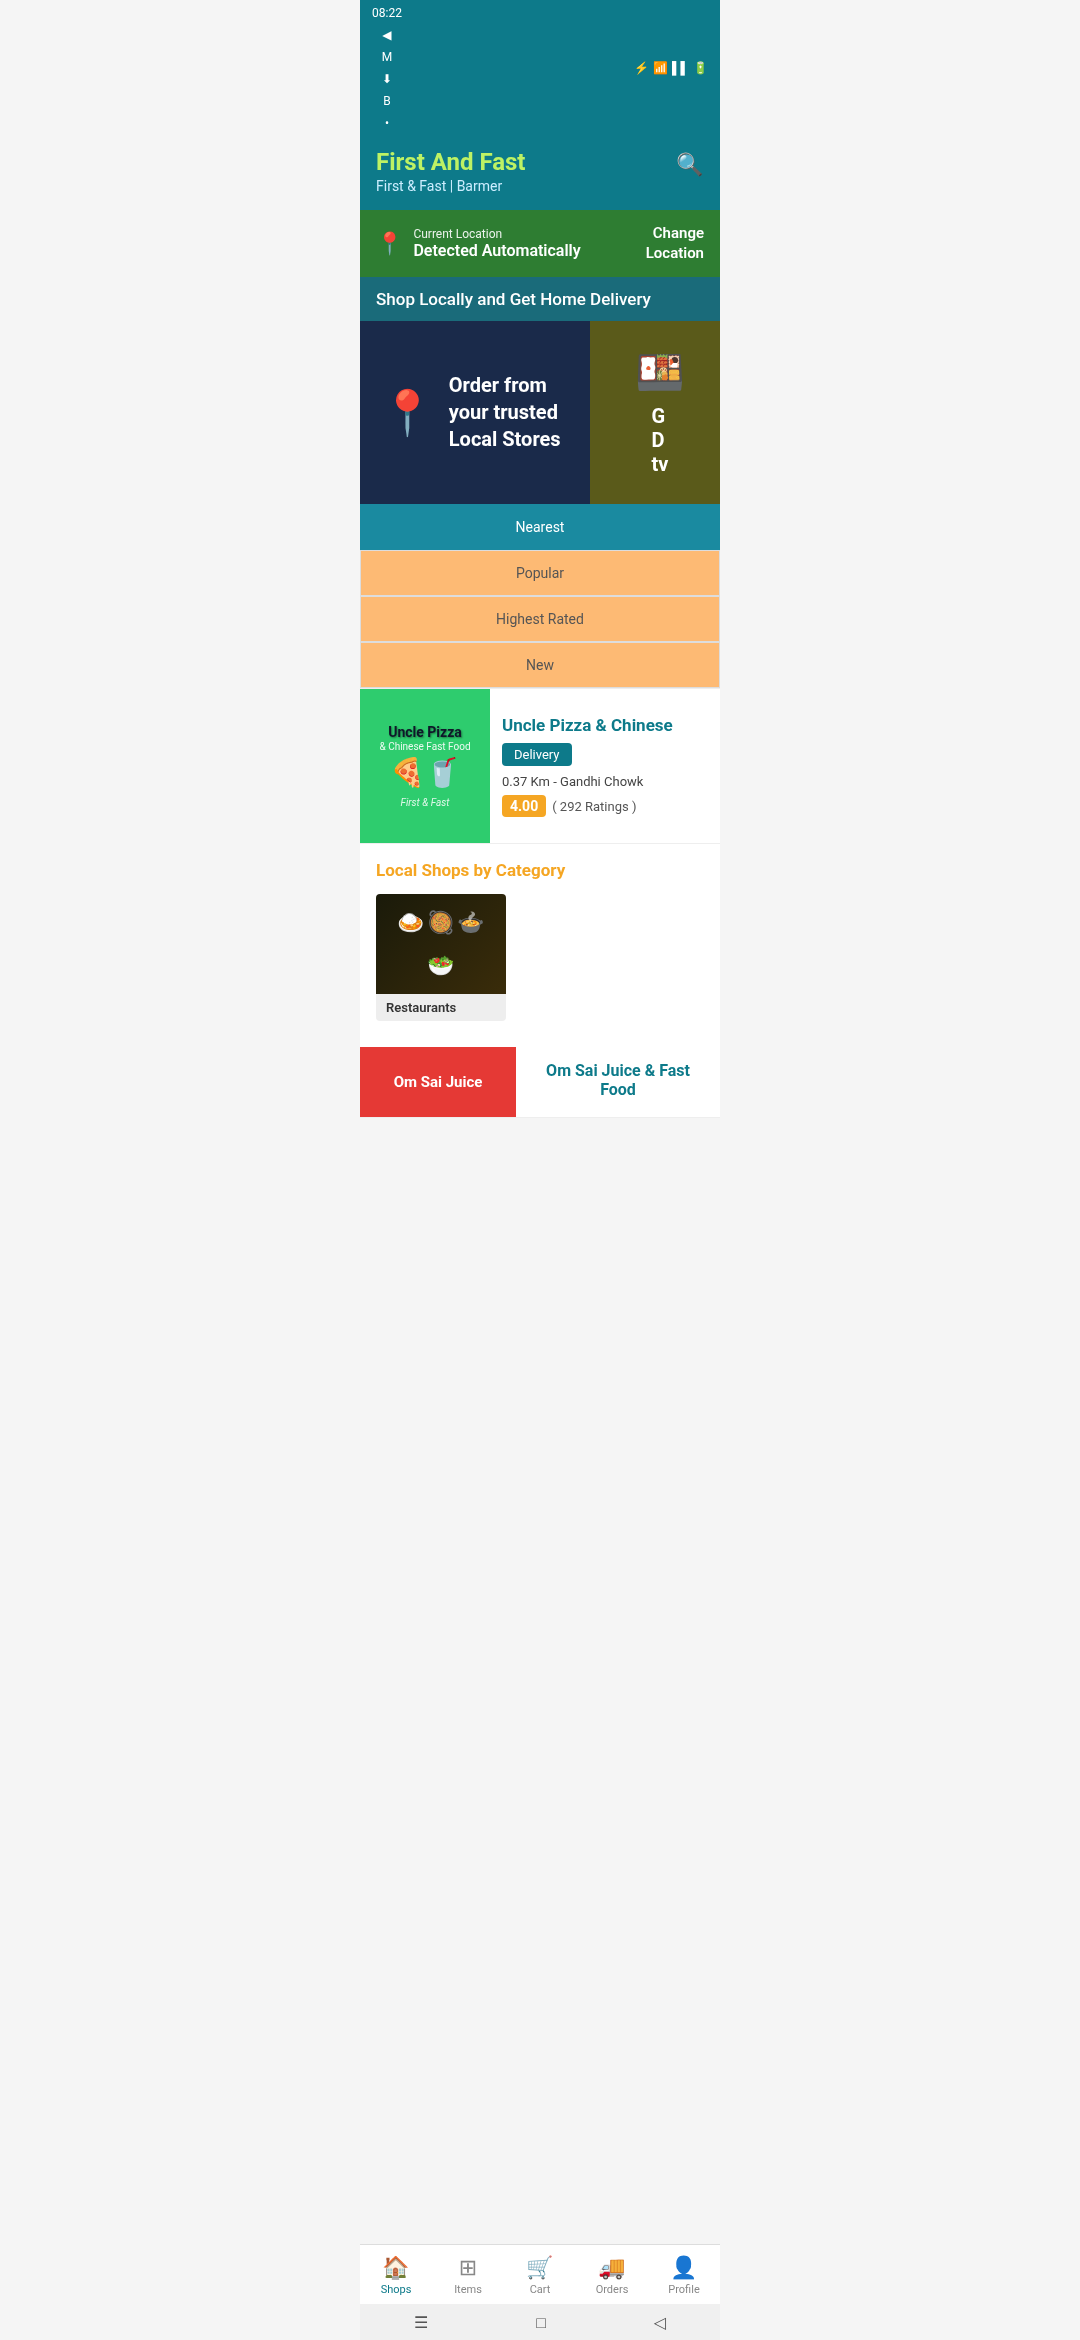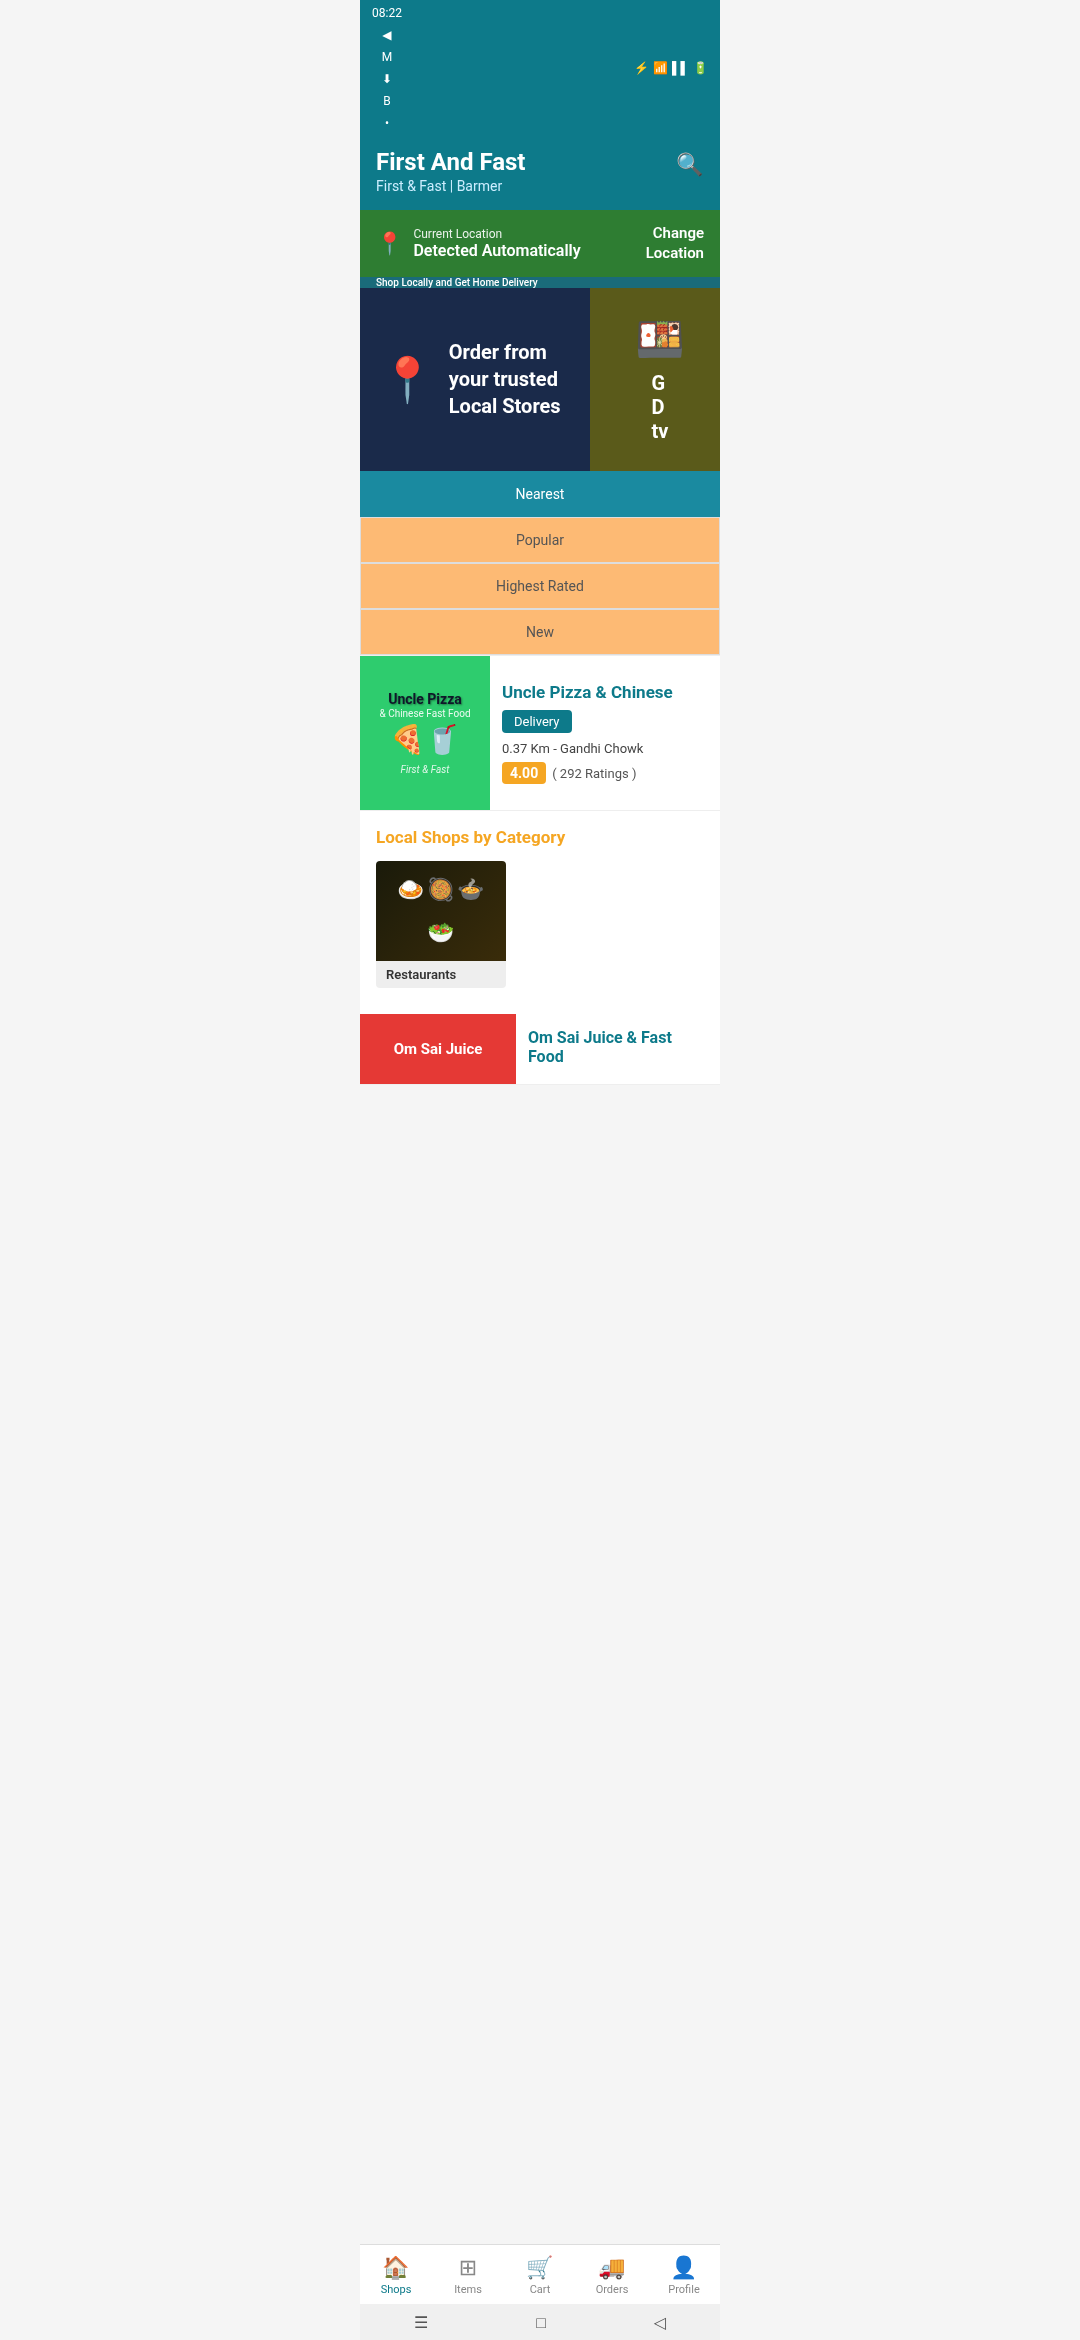--- a/index.html
+++ b/index.html
@@ -30,21 +30,21 @@
       background: #0d7a8a;
       padding: 12px 16px 16px;
       color: white;
       display: flex;
       justify-content: space-between;
       align-items: flex-start;
     }
     .header-title {
       font-size: 24px;
       font-weight: bold;
-      color: #ffffff;
+      color: #bef264;
     }
     .header-subtitle {
       font-size: 14px;
       color: #cceeff;
       margin-top: 2px;
     }
     .search-icon-btn {
       color: white;
       font-size: 22px;
       cursor: pointer;
@@ -73,22 +73,22 @@
       font-weight: 600;
       text-align: right;
       cursor: pointer;
       line-height: 1.3;
     }
 
     
     .promo-text-banner {
       background: #1a6b7a;
       color: white;
-      padding: 0 16px;
-      font-size: 10px;
+      padding: 12px 16px;
+      font-size: 17px;
       font-weight: 500;
     }
 
     
     .carousel {
       display: flex;
       overflow-x: auto;
       scrollbar-width: none;
       gap: 0;
     }
@@ -302,20 +302,21 @@
     }
     .om-sai-title {
       color: white;
       font-size: 15px;
       font-weight: bold;
       text-align: center;
     }
     .om-sai-info {
       padding: 14px 12px;
       flex: 1;
+      text-align: center;
     }
     .om-sai-name {
       font-size: 16px;
       font-weight: bold;
       color: #0d7a8a;
     }
 
     
     .bottom-nav {
       background: white;

